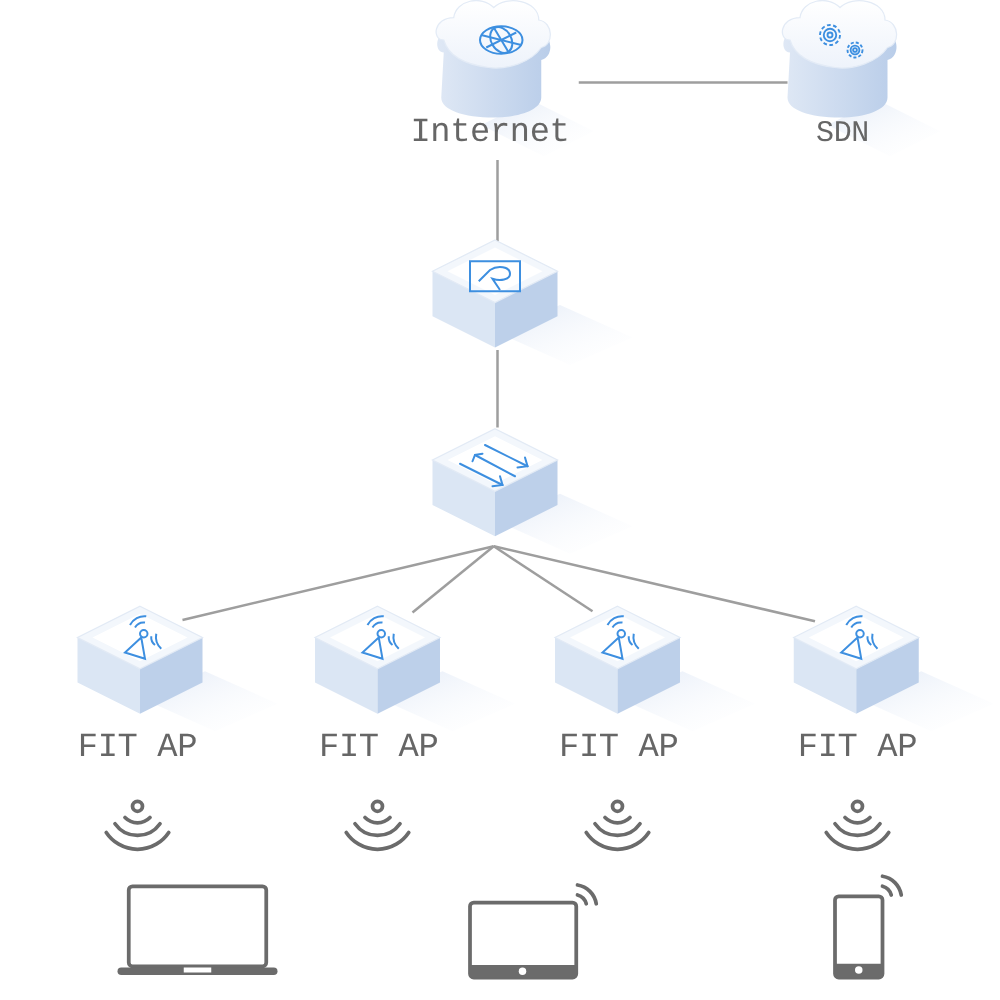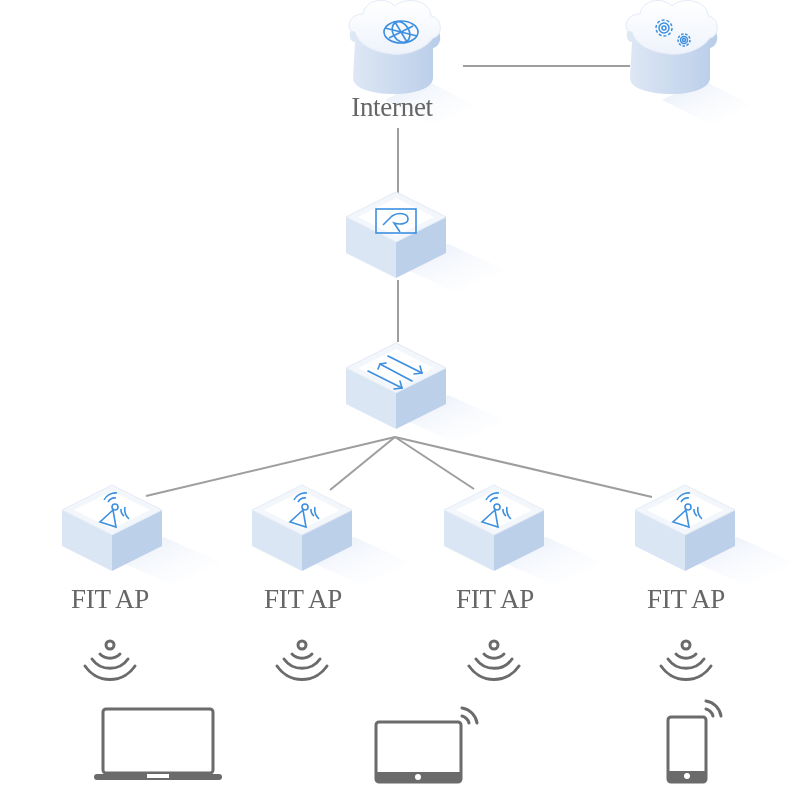--- a/index.html
+++ b/index.html
@@ -1,20 +1,20 @@
 <!DOCTYPE html>
 <html><head>
   <meta charset="utf-8">
   <style>
     html, body { margin: 0; padding: 0; background: #ffffff; }
     body { width: 800px; height: 800px; position: relative; overflow: hidden;
       font-family: "Liberation Sans", "DejaVu Sans", sans-serif; }
     #diagram { position: absolute; left: 0; top: 0; width: 800px; height: 800px; }
     .lbl { position: absolute; color: #666666; font-size: 27px; text-align: center;
-      font-family: Liberation Serif, serif; font-weight: 300; letter-spacing: -0.3px; }
+      font-family: Liberation Mono, monospace; font-weight: 300; letter-spacing: -0.3px; }
     .lbl-sm { font-size: 24px; line-height: 30px; }
   </style>
 </head>
 <body>
 
 <svg id="diagram" viewBox="0 0 800 800" xmlns="http://www.w3.org/2000/svg">
   <defs>
     <linearGradient id="shadowGrad" x1="0" y1="0" x2="1" y2="1">
       <stop offset="0" stop-color="#dfe8f6" stop-opacity="0.9"></stop>
       <stop offset="1" stop-color="#ffffff" stop-opacity="0"></stop>
@@ -196,17 +196,18 @@
     <circle cx="687" cy="776" r="3" fill="#ffffff" stroke="none"></circle>
     <g stroke-width="3" stroke-linecap="round">
       <path d="M706,709 A10,10 0 0 1 713,716"></path>
       <path d="M706,701 A18,18 0 0 1 721,716"></path>
     </g>
   </g>
 </svg>
 
 <div class="lbl" style="left:322px; top:92px; width:140px;">Internet</div>
 <div class="lbl lbl-sm" style="left:604px; top:93px; width:140px;">
+  <div>SDN</div>
 </div>
 <div class="lbl" style="left:40px; top:584px; width:140px;">FIT AP</div>
 <div class="lbl" style="left:233px; top:584px; width:140px;">FIT AP</div>
 <div class="lbl" style="left:425px; top:584px; width:140px;">FIT AP</div>
 <div class="lbl" style="left:616px; top:584px; width:140px;">FIT AP</div>
 
 </body></html>

